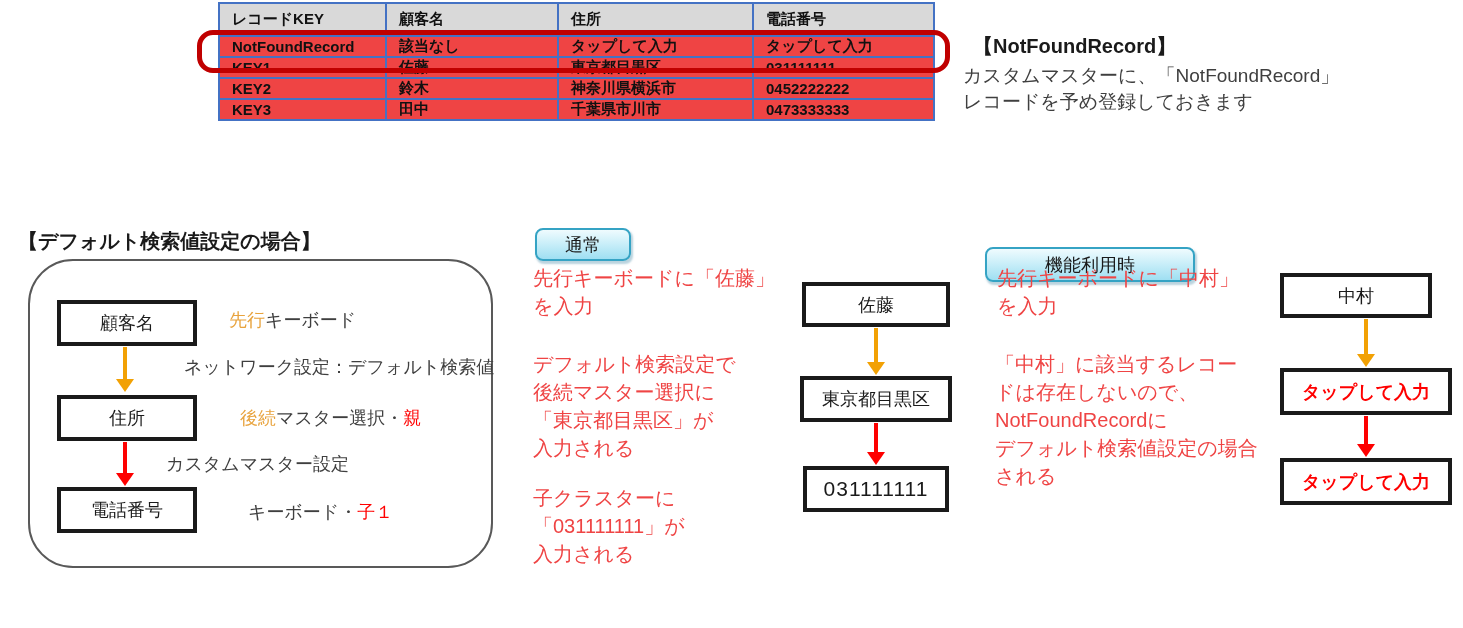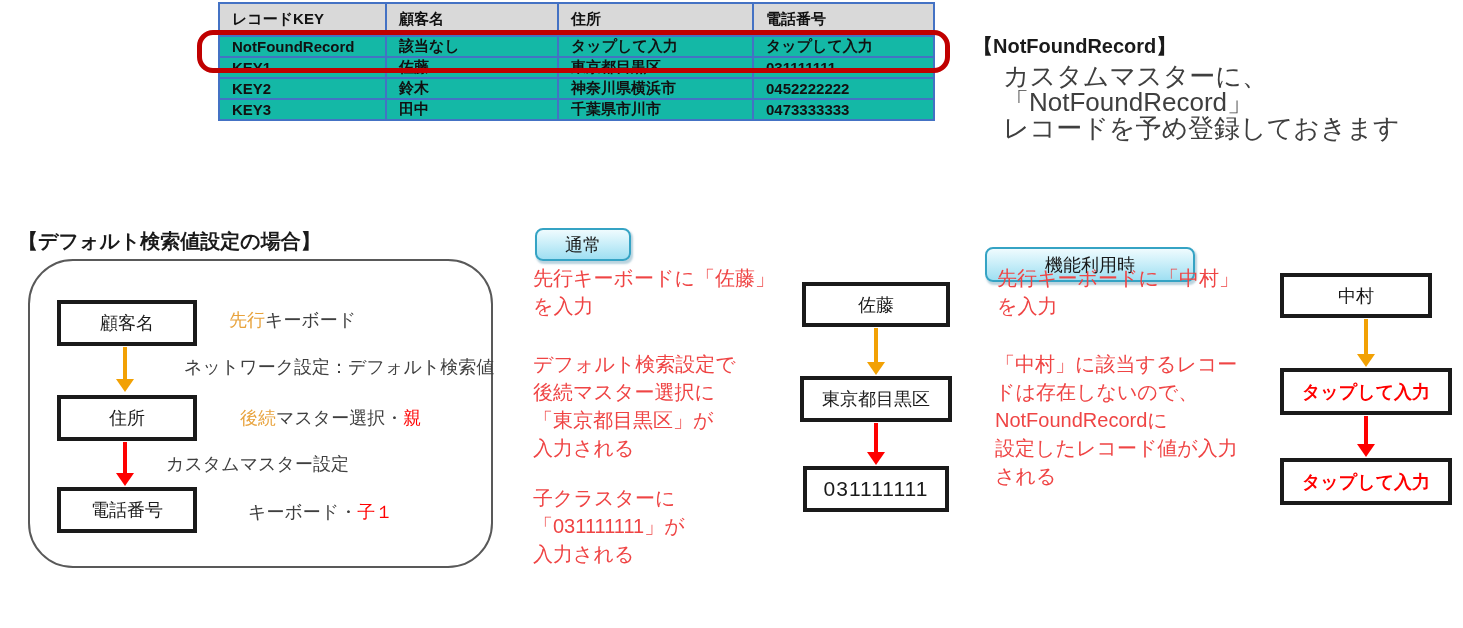--- a/index.html
+++ b/index.html
@@ -7,32 +7,32 @@
   #canvas { position:relative; width:1463px; height:628px; background:#ffffff; overflow:hidden; }
 
   
   table.master { position:absolute; left:218px; top:2px; border-collapse:collapse; table-layout:fixed; }
   table.master th, table.master td {
     border:2px solid #4472C4; box-sizing:border-box;
     font-size:15px; font-weight:bold; color:#111;
     padding:0 8px 0 12px; text-align:left; overflow:hidden; white-space:nowrap;
   }
   table.master th { background:#D9D9D9; height:33px; }
-  table.master td { background:#14b8a6; height:20px;margin-left:22px; }
+  table.master td { background:#ef4444; height:20px;margin-left:22px; }
 
   .row-highlight {
     position:absolute; left:197px; top:30px; width:753px; height:43px;
     border:5px solid #C00000; border-radius:16px; box-sizing:border-box;
     background:transparent; pointer-events:none;
   }
 
   
   .note { position:absolute; left:963px; top:33px; color:#3F3F3F; }
   .note .note-title { font-size:20px; font-weight:bold; color:#1a1a1a; padding-left:10px; margin-bottom:3px; }
-  .note .note-body { font-size:26px; line-height:26px; white-space:pre-line;margin-left:40px; }
+  .note .note-body { font-size:19px; line-height:26px; white-space:pre-line; }
 
   
   .sec-title { position:absolute; font-size:20px; font-weight:bold; color:#1a1a1a; white-space:nowrap; }
 
   
   .container-box {
     position:absolute; left:28px; top:259px; width:465px; height:309px;
     border:2px solid #595959; border-radius:45px; box-sizing:border-box; background:transparent;
   }
 
@@ -168,21 +168,21 @@
   <div class="node" style="left:800px; top:376px; width:152px; height:46px;">東京都目黒区</div>
   <div class="arrow red" style="left:867px; top:423px; height:42px;"></div>
   <div class="node num" style="left:803px; top:466px; width:146px; height:46px;">031111111</div>
 
   <div class="badge" style="left:985px; top:227px; width:210px; height:35px;margin-top:20px;">機能利用時</div>
   <div class="para" style="left:997px; top:264px;">先行キーボードに「中村」
 を入力</div>
   <div class="para" style="left:995px; top:350px;">「中村」に該当するレコー
 ドは存在しないので、
 NotFoundRecordに
-設定したレコード値が入力
+デフォルト検索値設定の場合
 される</div>
 
   <div class="node" style="left:1280px; top:273px; width:152px; height:45px;">中村</div>
   <div class="arrow orange" style="left:1357px; top:319px; height:48px;"></div>
   <div class="node red-text" style="left:1280px; top:368px; width:172px; height:47px;">タップして入力</div>
   <div class="arrow red" style="left:1357px; top:416px; height:41px;"></div>
   <div class="node red-text" style="left:1280px; top:458px; width:172px; height:47px;">タップして入力</div>
 
 </div>
 

